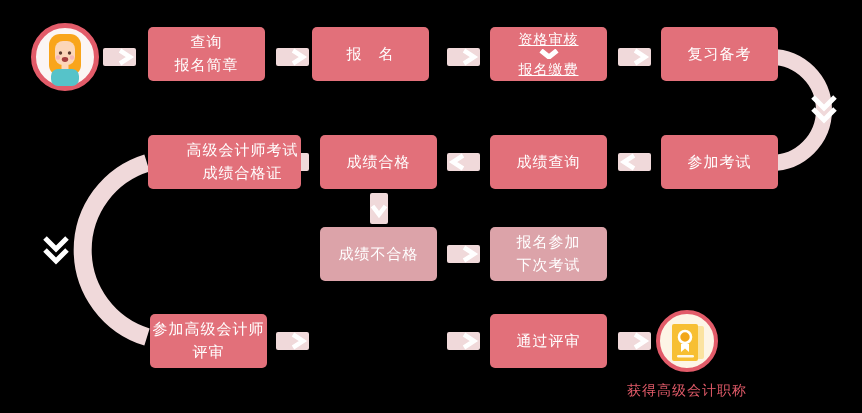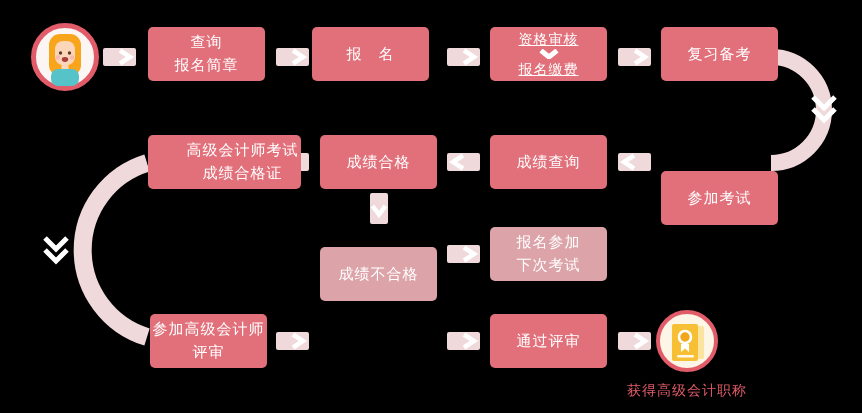--- a/index.html
+++ b/index.html
@@ -129,35 +129,35 @@
     <span>资格审核</span>
     <svg class="inbox-chev" width="24" height="10" viewBox="0 0 24 10">
       <polyline points="4,1.5 12,8 20,1.5" fill="none" stroke="#ffffff" stroke-width="5"></polyline>
     </svg>
     <span>报名缴费</span>
   </div>
   <div class="box" style="left:661px;top:27px;">
     <span>复习备考</span>
   </div>
 
-  <div class="box" style="left:661px;top:135px;margin-top:36px;">
+  <div class="box" style="left:661px;top:135px;">
     <span>参加考试</span>
   </div>
   <div class="box" style="left:490px;top:135px;">
     <span>成绩查询</span>
   </div>
   <div class="box" style="left:320px;top:135px;">
     <span>成绩合格</span>
   </div>
   <div class="box" style="left:148px;top:135px;padding-left:36px;">
     <span>高级会计师考试
 成绩合格证</span>
   </div>
 
-  <div class="box light" style="left:320px;top:227px;margin-top:20px;">
+  <div class="box light" style="left:320px;top:227px;">
     <span>成绩不合格</span>
   </div>
   <div class="box light" style="left:490px;top:227px;">
     <span>报名参加
 下次考试</span>
   </div>
 
   <div class="box" style="left:150px;top:314px;align-items:center;">
     <span>参加高级会计师
 评审</span>

